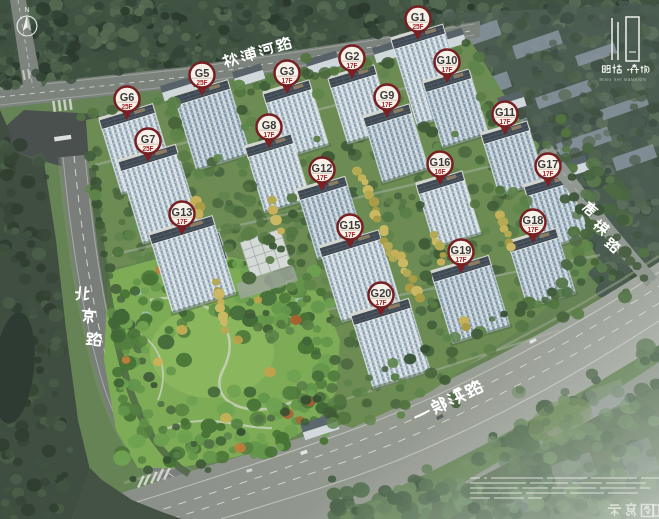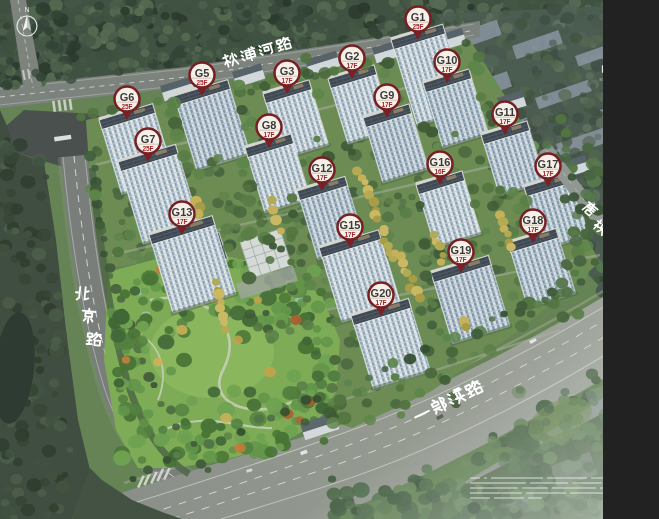--- a/index.html
+++ b/index.html
@@ -1,13 +1,13 @@
 <!DOCTYPE html>
 <html><head><meta charset="utf-8"><title>aerial</title>
-<style>html,body{margin:0;padding:0;background:#222;}#wrap{width:603px;height:519px;overflow:hidden;position:relative;font-family:"Liberation Sans", sans-serif;text-align:center;}svg{display:block;}</style>
+<style>html,body{margin:0;padding:0;background:#222;}#wrap{width:659px;height:519px;overflow:hidden;position:relative;font-family:"Liberation Sans", sans-serif;text-align:center;}svg{display:block;}</style>
 </head><body>
 <div id="wrap">
     <svg xmlns="http://www.w3.org/2000/svg" width="659" height="519" viewBox="0 0 659 519">
 <defs>
 <pattern id="win" width="5.2" height="4.6" patternUnits="userSpaceOnUse">
   <rect width="5.2" height="4.6" fill="#e6ebee"></rect>
   <rect x="0.8" width="2.4" height="4.6" fill="#89a0b2"></rect>
   <rect y="3.5" width="5.2" height="1.1" fill="#c6d0d6"></rect>
 </pattern>
 <pattern id="winB" width="5.2" height="4.6" patternUnits="userSpaceOnUse">

